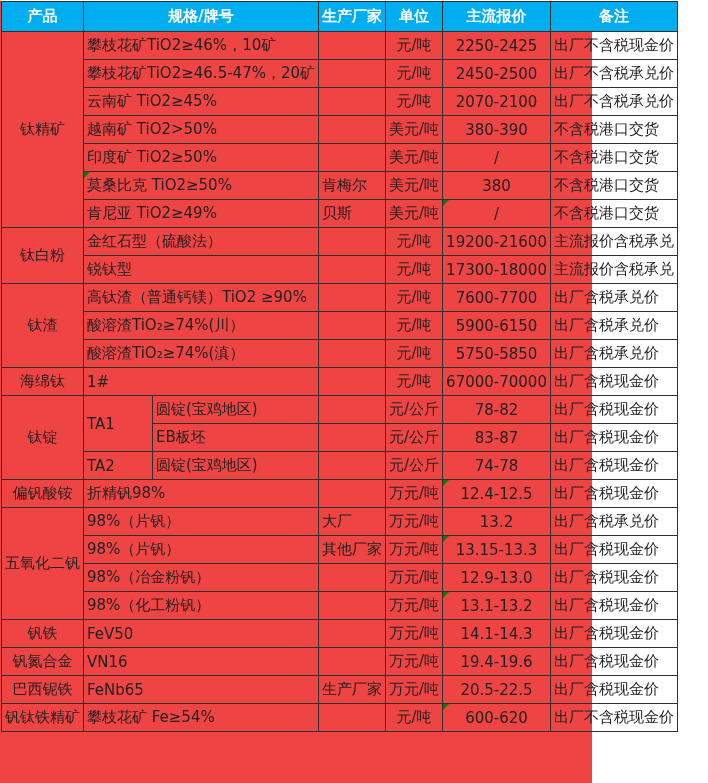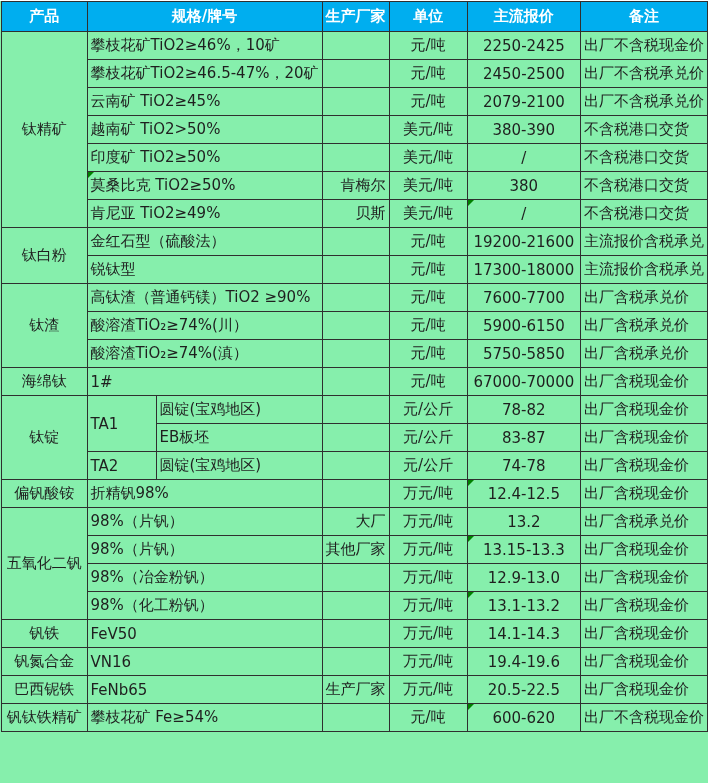--- a/index.html
+++ b/index.html
@@ -1,18 +1,18 @@
 <!DOCTYPE html>
 <html><head>
 <meta charset="utf-8">
 <style>
   html,body{margin:0;padding:0;background:#ffffff;}
   .sheet{
-    width:708px;height:783px;
-    background:#86efac;
+    width:592px;height:783px;
+    background:#ef4444;
     position:relative;
     font-family:"DejaVu Sans","Liberation Sans",sans-serif;
   }
   table.price-table{
     border-collapse:collapse;
     table-layout:fixed;
     margin:1px 0 0 1px;
     font-size:15px;
     color:#1f1f1f;
   }
@@ -30,21 +30,21 @@
     color:#ffffff;
     font-weight:bold;
     height:29px;
     text-align:center;
     font-size:15px;
   }
   .c-product{text-align:center;margin-top:9px;}
   .c-spec{text-align:left;padding-left:5px;}
   .c-grade{text-align:left;padding-left:5px;}
   .c-spec2{text-align:left;padding-left:5px;margin-top:48px;}
-  .c-mfr{text-align:right;padding:0 1px;margin-top:24px;}
+  .c-mfr{text-align:left;padding:0 1px;margin-top:24px;}
   .c-unit{text-align:center;}
   .c-price{text-align:center;}
   .c-note{text-align:left;padding-left:3px;padding-right:1px;}
   
   .marked::before{
     content:"";
     position:absolute;
     top:0;left:0;
     width:0;height:0;
     border-left:6px solid #008000;
@@ -88,21 +88,21 @@
         <td class="c-spec" colspan="2">攀枝花矿TiO2≥46.5-47%，20矿</td>
         <td class="c-mfr"></td>
         <td class="c-unit">元/吨</td>
         <td class="c-price">2450-2500</td>
         <td class="c-note">出厂不含税承兑价</td>
       </tr>
       <tr>
         <td class="c-spec" colspan="2">云南矿 TiO2≥45%</td>
         <td class="c-mfr"></td>
         <td class="c-unit">元/吨</td>
-        <td class="c-price">2079-2100</td>
+        <td class="c-price">2070-2100</td>
         <td class="c-note">出厂不含税承兑价</td>
       </tr>
       <tr>
         <td class="c-spec" colspan="2">越南矿 TiO2&gt;50%</td>
         <td class="c-mfr"></td>
         <td class="c-unit">美元/吨</td>
         <td class="c-price">380-390</td>
         <td class="c-note">不含税港口交货</td>
       </tr>
       <tr>

